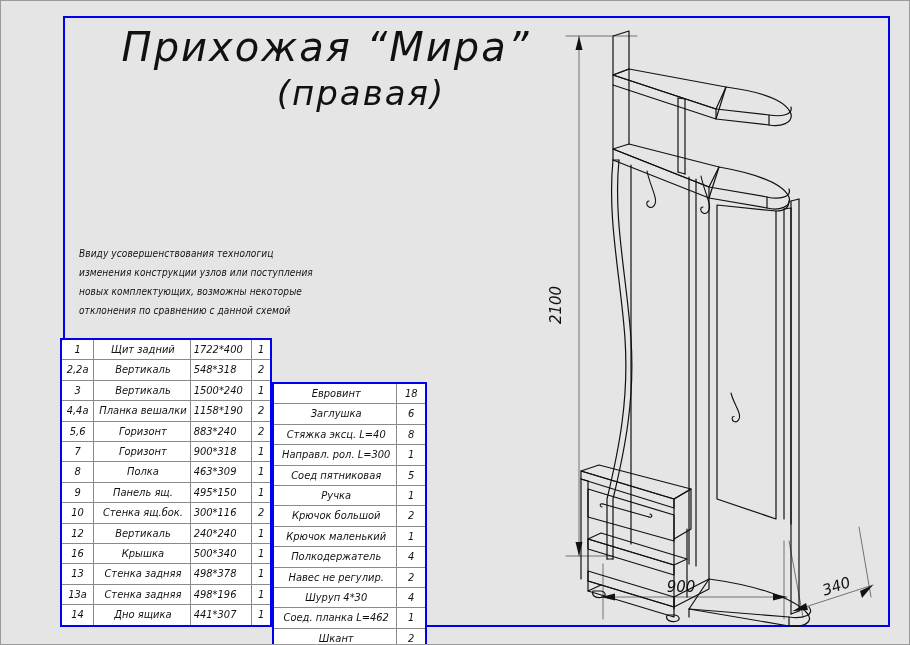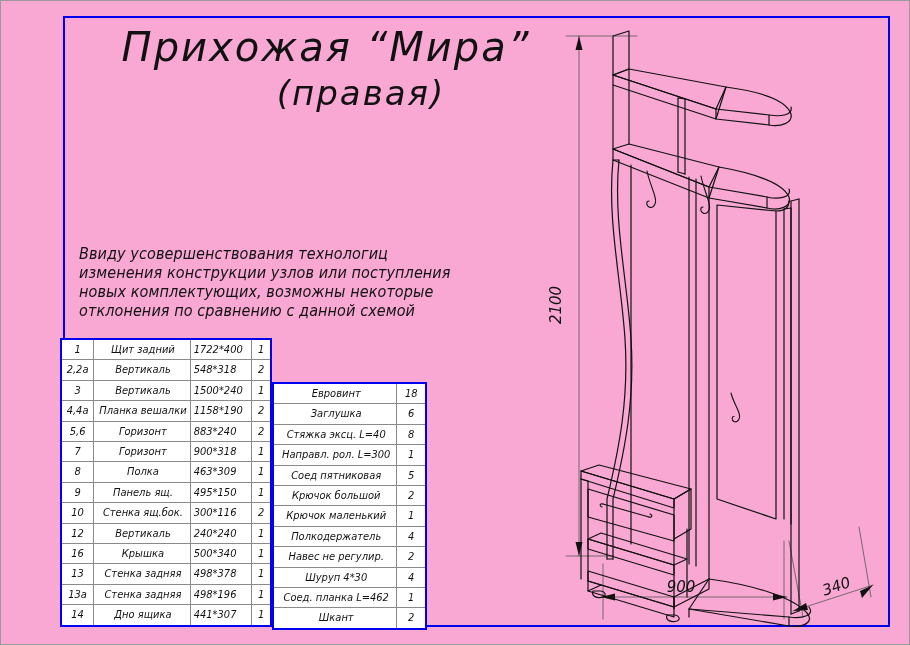--- a/index.html
+++ b/index.html
@@ -7,21 +7,21 @@
     padding: 0;
     background: #ffffff;
   }
   body {
     font-family: "Liberation Sans", sans-serif;
   }
   #page {
     position: relative;
     width: 910px;
     height: 645px;
-    background: #f9a8d4;
+    background: #e5e5e5;
     overflow: hidden;
     border: 1px solid #9a9a9a;
     box-sizing: border-box;
   }
   
   #frame {
     position: absolute;
     left: 62px;
     top: 15px;
     width: 827px;
@@ -57,21 +57,21 @@
   
   #disclaimer {
     position: absolute;
     left: 78px;
     top: 243px;
     width: 262px;
   }
   #disclaimer div {
     font-family: "DejaVu Sans Condensed", "DejaVu Sans", sans-serif;
     font-style: italic;
-    font-size: 16px;
+    font-size: 10px;
     line-height: 19px;
     color: #111;
     white-space: nowrap;
     letter-spacing: 0.1px;
   }
   
   table.dwg {
     border-collapse: collapse;
     position: absolute;
     background: #fff;
@@ -237,20 +237,24 @@
         </tr>
         <tr>
           <td class="h-name">Направл. рол. L=300</td>
           <td class="h-qty">1</td>
         </tr>
         <tr>
           <td class="h-name">Соед пятниковая</td>
           <td class="h-qty">5</td>
         </tr>
         <tr>
+          <td class="h-name">Ручка</td>
+          <td class="h-qty">1</td>
+        </tr>
+        <tr>
           <td class="h-name">Крючок большой</td>
           <td class="h-qty">2</td>
         </tr>
         <tr>
           <td class="h-name">Крючок маленький</td>
           <td class="h-qty">1</td>
         </tr>
         <tr>
           <td class="h-name">Полкодержатель</td>
           <td class="h-qty">4</td>

